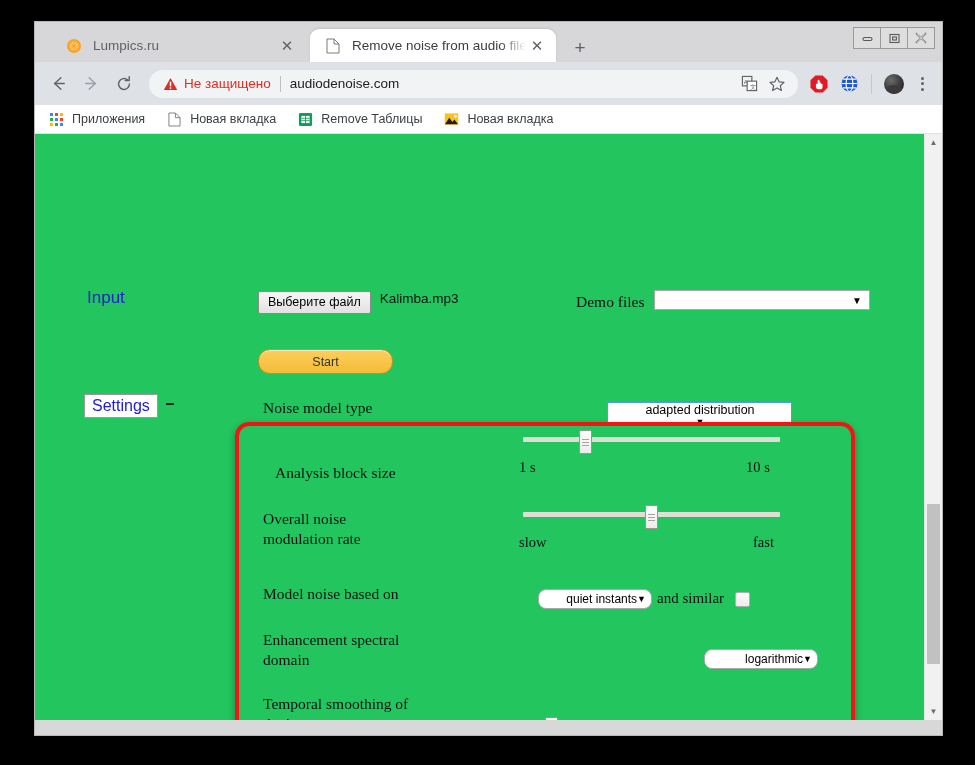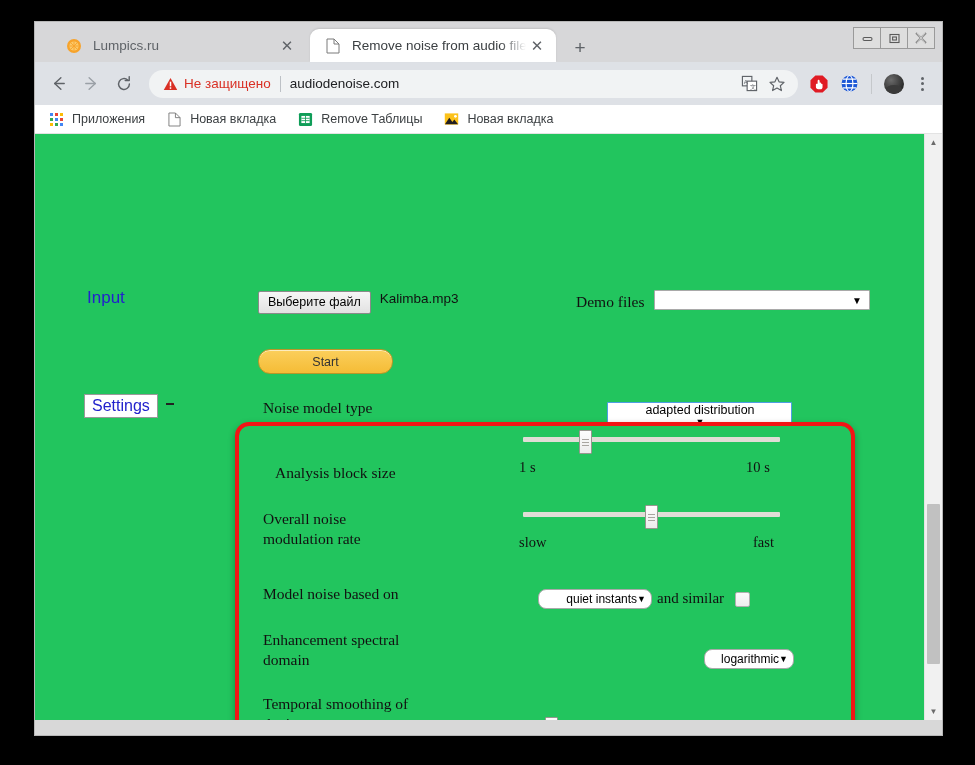--- a/index.html
+++ b/index.html
@@ -485,21 +485,21 @@
           <span class="cap">quiet instants</span>
           <span class="caret">▼</span>
         </div>
         <div class="and-similar serif" style="left:622px;top:456px;">and similar</div>
         <div class="chk" style="left:700px;top:458px;"></div>
 
         <div class="row-lbl serif" style="left:228px;top:496px;">
           <div>Enhancement spectral</div>
           <div>domain</div>
         </div>
-        <div class="mini-sel" style="left:669px;top:515px;width:90px;">
+        <div class="mini-sel" style="left:669px;top:515px;width:114px;">
           <span class="cap">logarithmic</span>
           <span class="caret">▼</span>
         </div>
 
         <div class="row-lbl serif" style="left:228px;top:560px;">
           <div>Temporal smoothing of</div>
           <div>the input</div>
         </div>
         <div class="slider" style="left:503px;top:583px;width:137px;">
 

